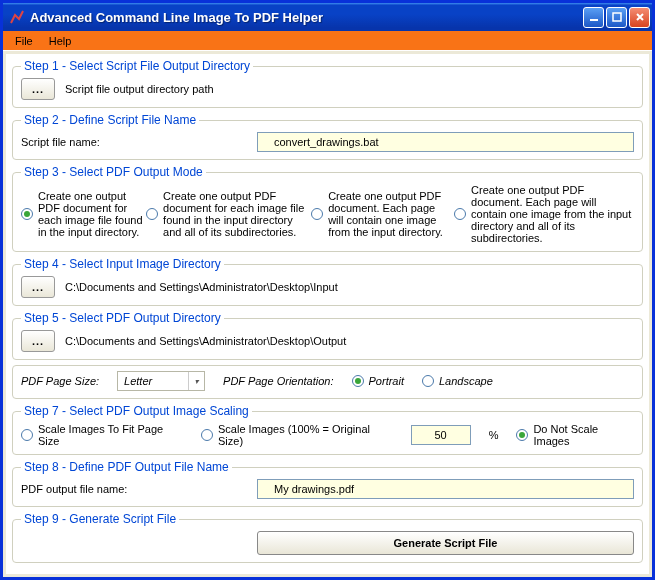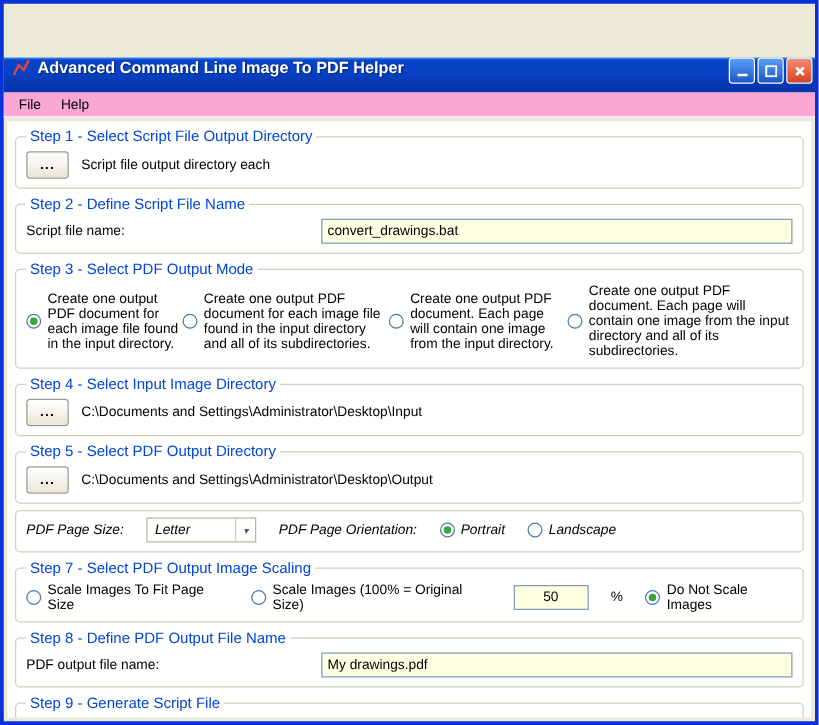--- a/index.html
+++ b/index.html
@@ -15,26 +15,25 @@
     height: 580px;
     border: 3px solid #0831d9;
     background: #ece9d8;
     display: flex;
     flex-direction: column;
   }
   .titlebar {
     height: 28px;
     background: linear-gradient(to bottom, #3c8cf0 0%, #0842c6 8%, #0842c6 40%, #0734ab 88%, #0734ab 100%);
     display: flex;
-    align-items: flex-start;
+    align-items: center;
     color: #fff;
     font-weight: bold;
     font-size: 13px;
     padding: 0 2px 0 6px;
-    margin-top: 43px;
   }
   .titlebar-icon {
     width: 16px;
     height: 16px;
     margin-right: 5px;
     flex-shrink: 0;
   }
   .titlebar-text { flex: 1; text-shadow: 1px 1px 1px rgba(0,0,0,0.4); }
   .titlebar-buttons { display: flex; gap: 2px; }
   .tb-btn {
@@ -47,21 +46,21 @@
     justify-content: center;
     color: #fff;
     font-weight: bold;
     font-size: 12px;
     font-family: Arial, sans-serif;
   }
   .tb-min, .tb-max { background: linear-gradient(to bottom, #5a9ff4, #1c57c7); }
   .tb-close { background: linear-gradient(to bottom, #f48d73, #d9431f); }
   .menubar {
     height: 20px;
-    background: #f9a8d4;
+    background: #f97316;
     display: flex;
     align-items: center;
     padding: 0 4px;
     border-bottom: 1px solid #fff;
   }
   .menu-item { padding: 2px 8px; }
   .content {
     flex: 1;
     background: #fff;
     margin: 3px;
@@ -91,21 +90,21 @@
     font-weight: bold;
     letter-spacing: 1px;
     border-radius: 3px;
   }
   .path-label { margin-left: 4px; }
   .field-label { min-width: 100px; }
   input.text {
     height: 20px;
     border: 1px solid #7f9db9;
     background: #ffffe1;
-    padding: 1px 4px;
+    padding: 1px 16px;
     font-family: Tahoma, Arial, sans-serif;
     font-size: 11px;
   }
   .flex-fill { flex: 1; }
   .radio-col { display: flex; flex-direction: row; gap: 3px; }
   .radio-row { display: flex; align-items: center; gap: 5px; }
   .radio {
     width: 12px; height: 12px;
     border: 1px solid #4b7aab;
     border-radius: 50%;
@@ -183,21 +182,21 @@
     <span class="menu-item">File</span>
     <span class="menu-item">Help</span>
   </div>
 
   <div class="content">
 
     <fieldset>
       <legend>Step 1 - Select Script File Output Directory</legend>
       <div class="row">
         <span class="browse-btn">...</span>
-        <span class="path-label">Script file output directory each</span>
+        <span class="path-label">Script file output directory path</span>
       </div>
     </fieldset>
 
     <fieldset>
       <legend>Step 2 - Define Script File Name</legend>
       <div class="row">
         <span class="field-label" style="min-width:230px">Script file name:</span>
         <input class="text flex-fill" value="convert_drawings.bat" style="">
       </div>
     </fieldset>

